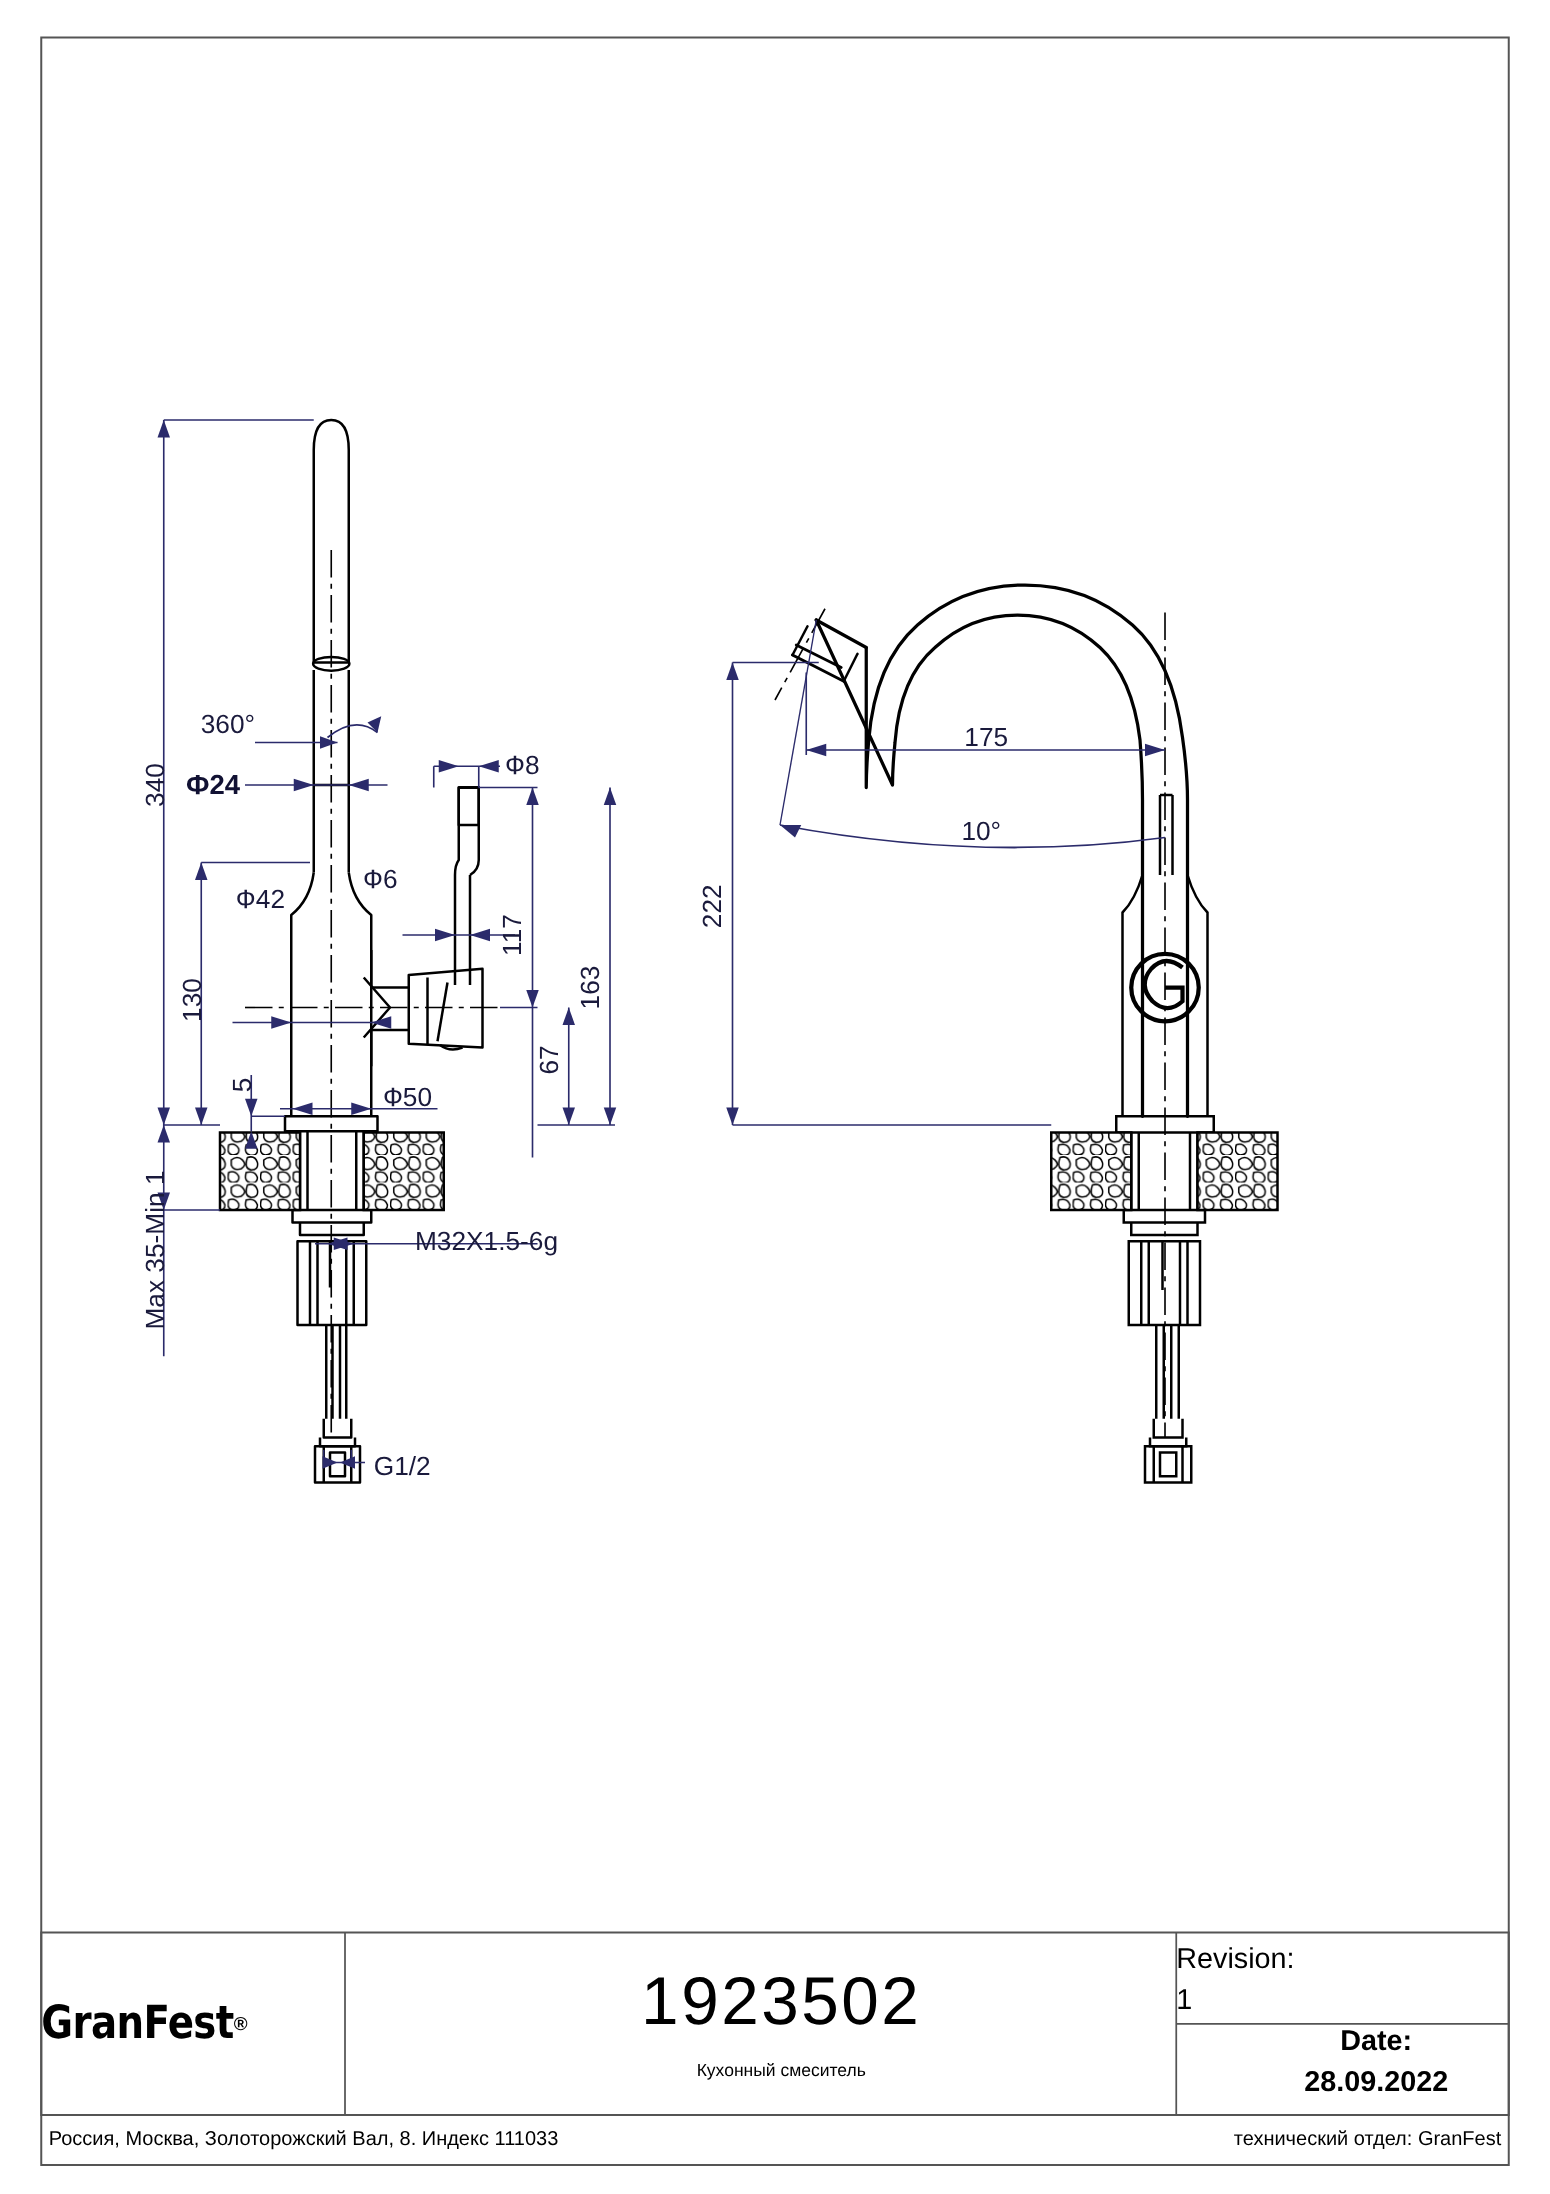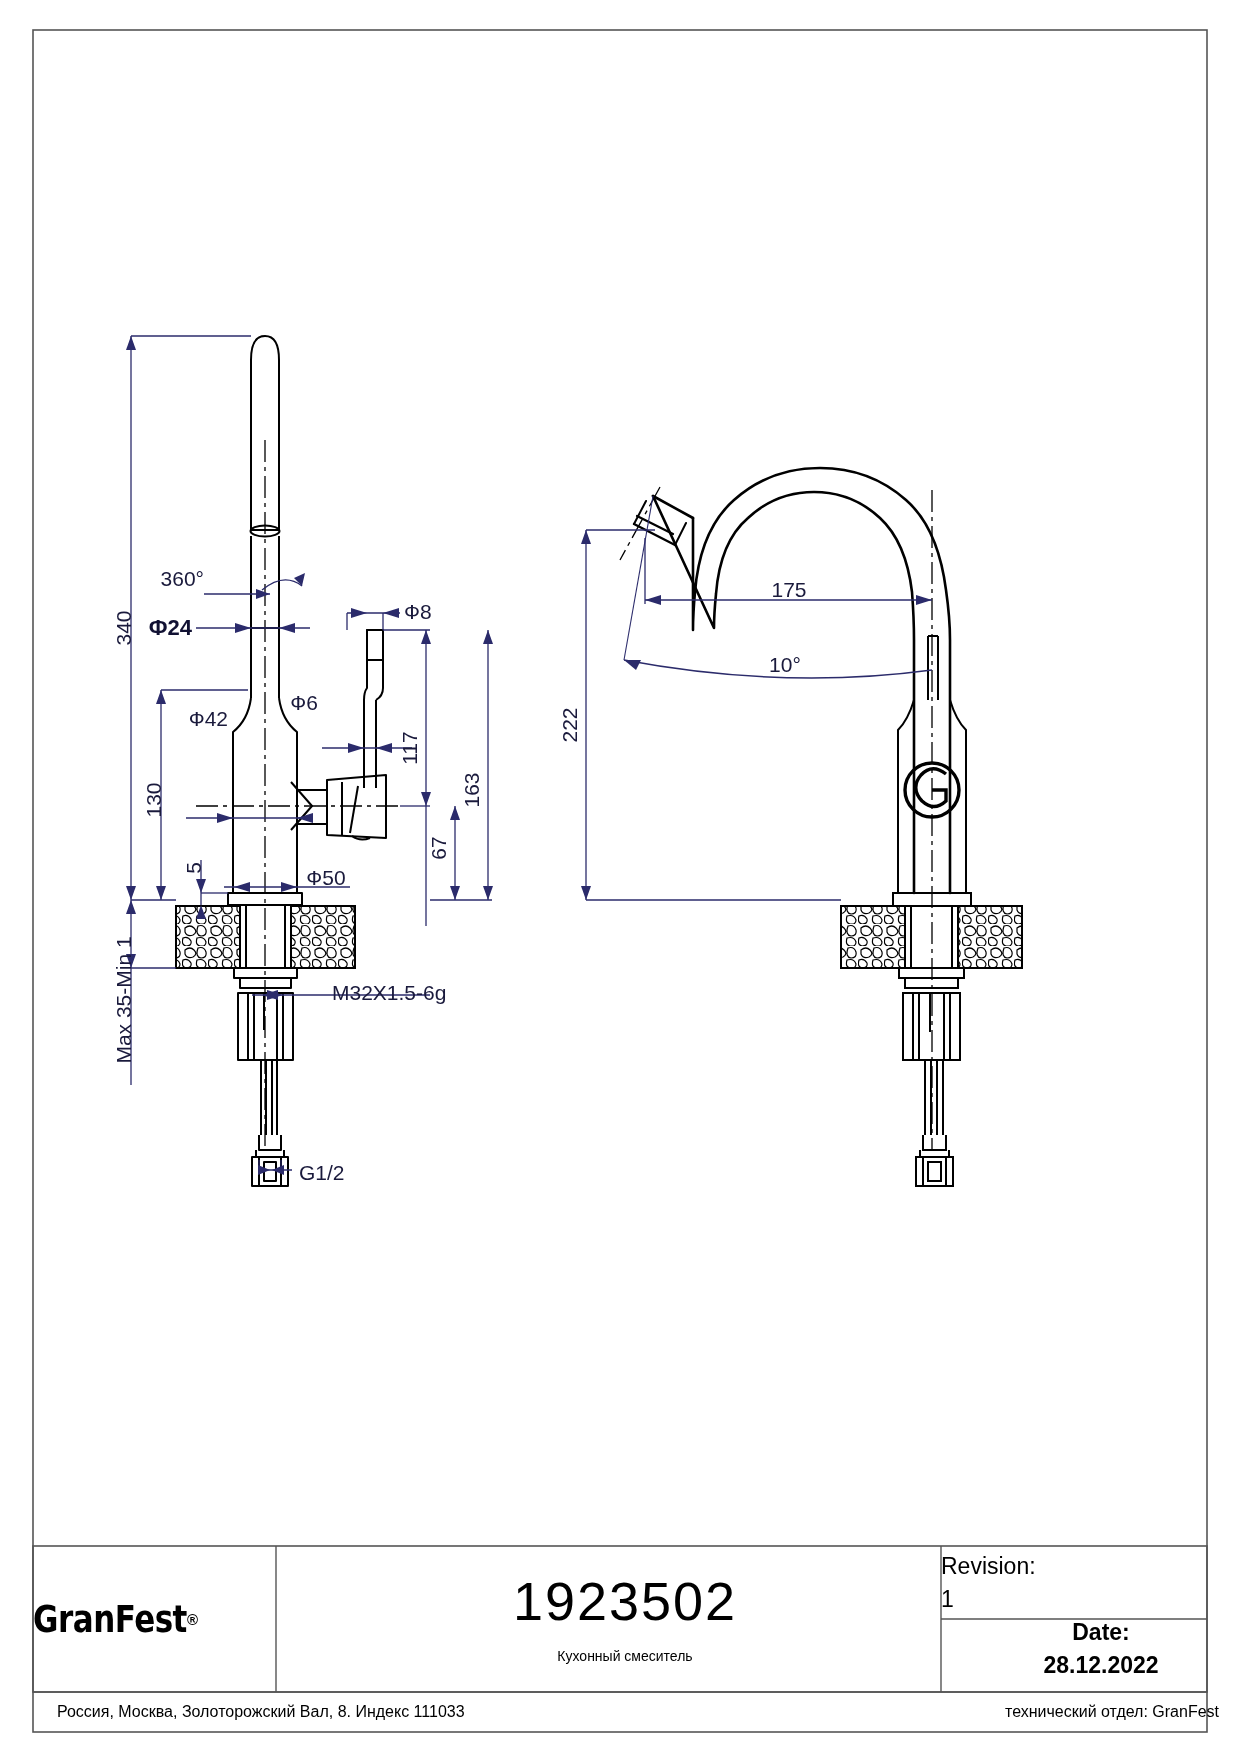--- a/index.html
+++ b/index.html
@@ -8,21 +8,21 @@
   svg.layer{position:absolute;left:0;top:0;width:1240px;height:1755px;}
   .dimtxt{font-family:"Liberation Sans",sans-serif;font-size:21px;fill:#1a1a3c;}
   .dimtxt-b{font-family:"Liberation Sans",sans-serif;font-size:22px;font-weight:bold;fill:#111133;}
   .blocktxt{font-family:"Liberation Sans",sans-serif;fill:#000;}
   
   .tb{position:absolute;box-sizing:border-box;}
   #tb-logo{left:33px;top:1546px;width:243px;height:146px;display:flex;align-items:center;}
   #tb-center{left:276px;top:1546px;width:698px;height:146px;display:flex;flex-direction:column;align-items:center;justify-content:center;}
   #tb-rev{left:941px;top:1546px;width:266px;height:73px;display:flex;flex-direction:column;align-items:flex-start;justify-content:center;}
   #tb-date{left:941px;top:1619px;width:320px;height:73px;display:flex;flex-direction:column;align-items:center;font-weight:bold;}
-  #tb-foot{left:33px;top:1692px;width:1174px;height:40px;display:flex;align-items:center;justify-content:space-between;padding:17px 6px;margin-left:18px;}
+  #tb-foot{left:33px;top:1692px;width:1174px;height:40px;display:flex;align-items:center;justify-content:space-between;padding:17px 6px;}
   .logo-word{font-family:"DejaVu Sans",sans-serif;font-weight:bold;font-size:31px;letter-spacing:-0.5px;transform:scaleY(1.18);display:inline-block;}
   .logo-reg{font-size:15px;vertical-align:super;font-weight:bold;}
   .part-no{font-size:54px;letter-spacing:2px;line-height:1;}
   .part-desc{font-size:14px;margin-top:20px;}
   .tb-label{font-size:23px;}
   .tb-val{font-size:23px;margin-top:6px;}
   .foot-txt{font-size:16px;}
 </style>
 </head>
 <body>
@@ -329,21 +329,21 @@
     <div class="part-desc">Кухонный смеситель</div>
   </div>
 
   <div class="tb" id="tb-rev">
     <div class="tb-label">Revision:</div>
     <div class="tb-val">1</div>
   </div>
 
   <div class="tb" id="tb-date">
     <div class="tb-label">Date:</div>
-    <div class="tb-val">28.12.2022</div>
+    <div class="tb-val">28.09.2022</div>
   </div>
 
   <div class="tb" id="tb-foot">
     <span class="foot-txt">Россия, Москва, Золоторожский Вал, 8. Индекс 111033</span>
     <span class="foot-txt">технический отдел: GranFest</span>
   </div>
 
 </div>
 
 </body></html>

